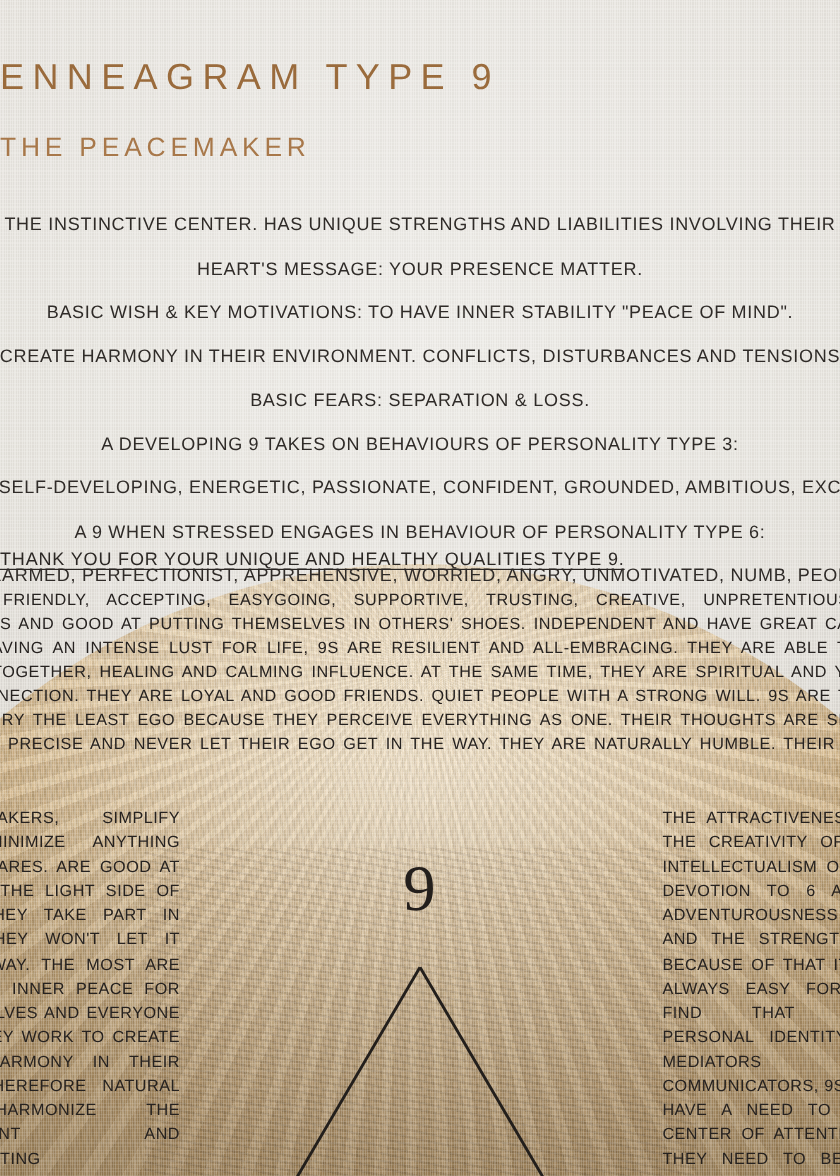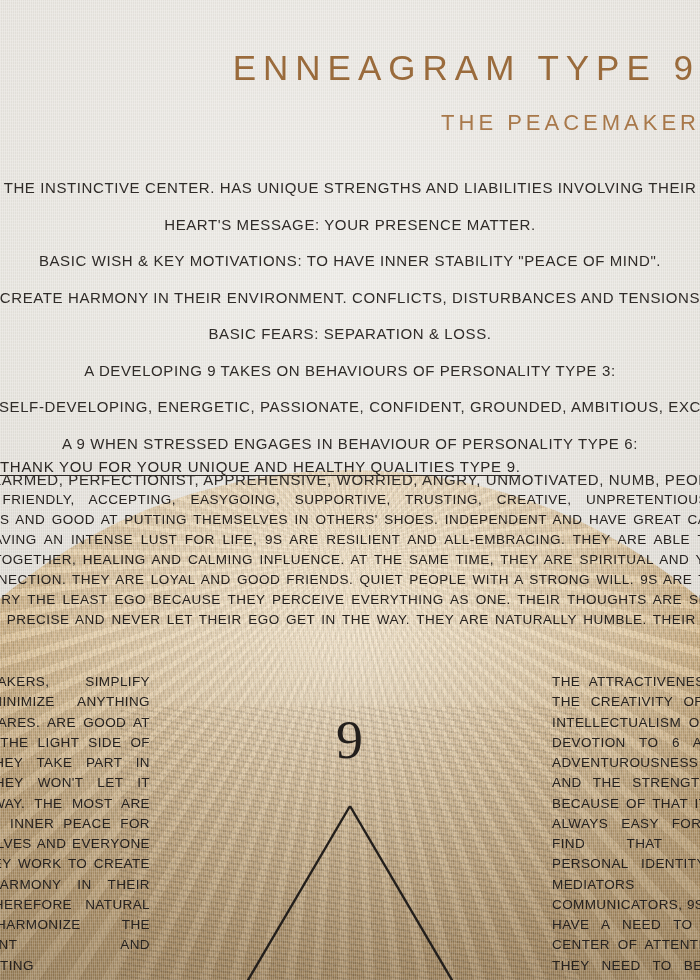--- a/index.html
+++ b/index.html
@@ -120,33 +120,33 @@
     height: 290px;
   }
   .triangle svg { display: block; }
 
   
   .title {
     position: absolute;
     top: 48px;
     left: 0;
     right: 0;
-    text-align: right;
-    font-size: 35px;
+    text-align: left;
+    font-size: 30px;
     letter-spacing: 7px;
     color: #9a6b3c;
     font-weight: 400;
     white-space: nowrap;
   }
   .subtitle {
     position: absolute;
     top: 110px;
     left: 0;
     right: 0;
-    text-align: right;
+    text-align: left;
     font-size: 22px;
     letter-spacing: 4px;
     color: #a8784a;
     font-weight: 400;
   }
 
   .intro {
     position: absolute;
     top: 178px;
     left: -60px;

